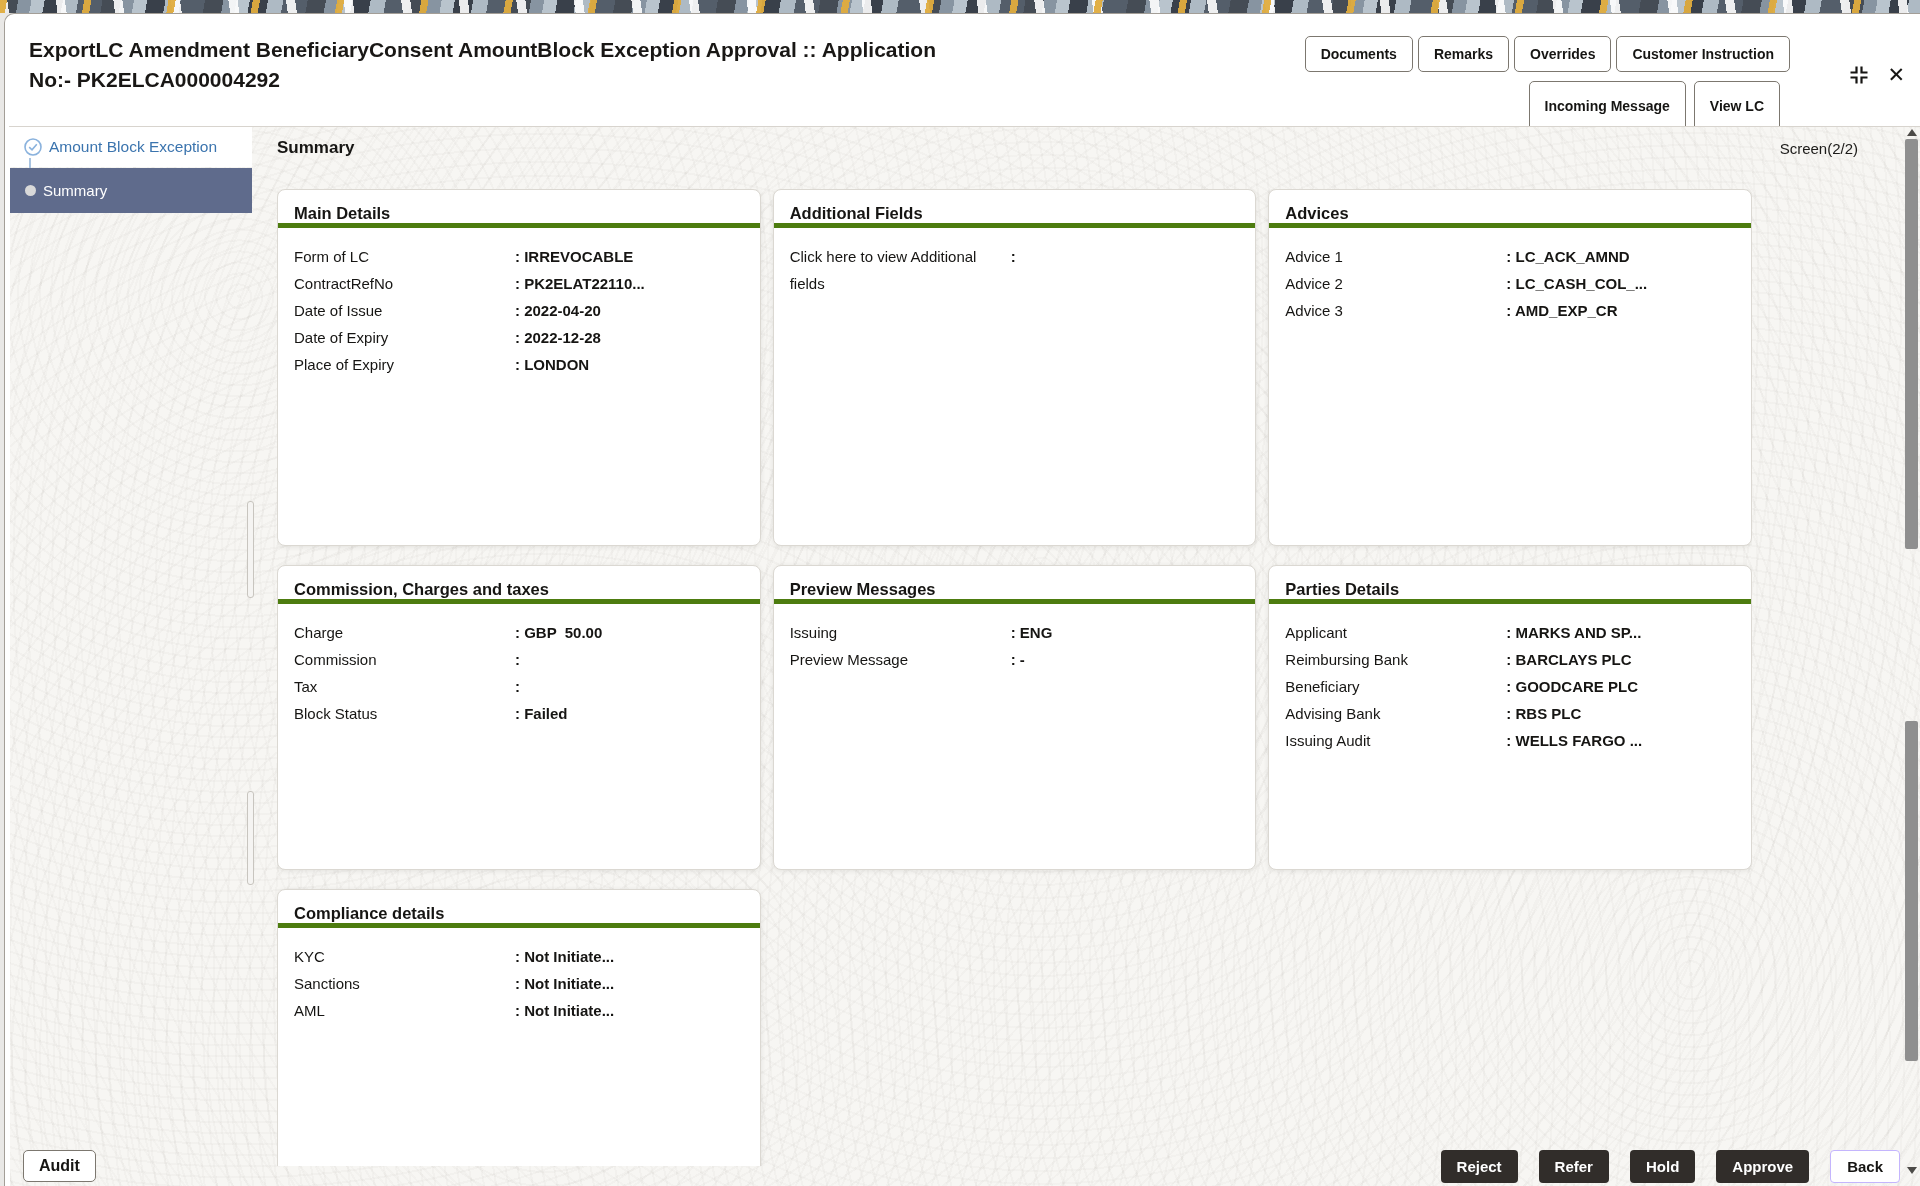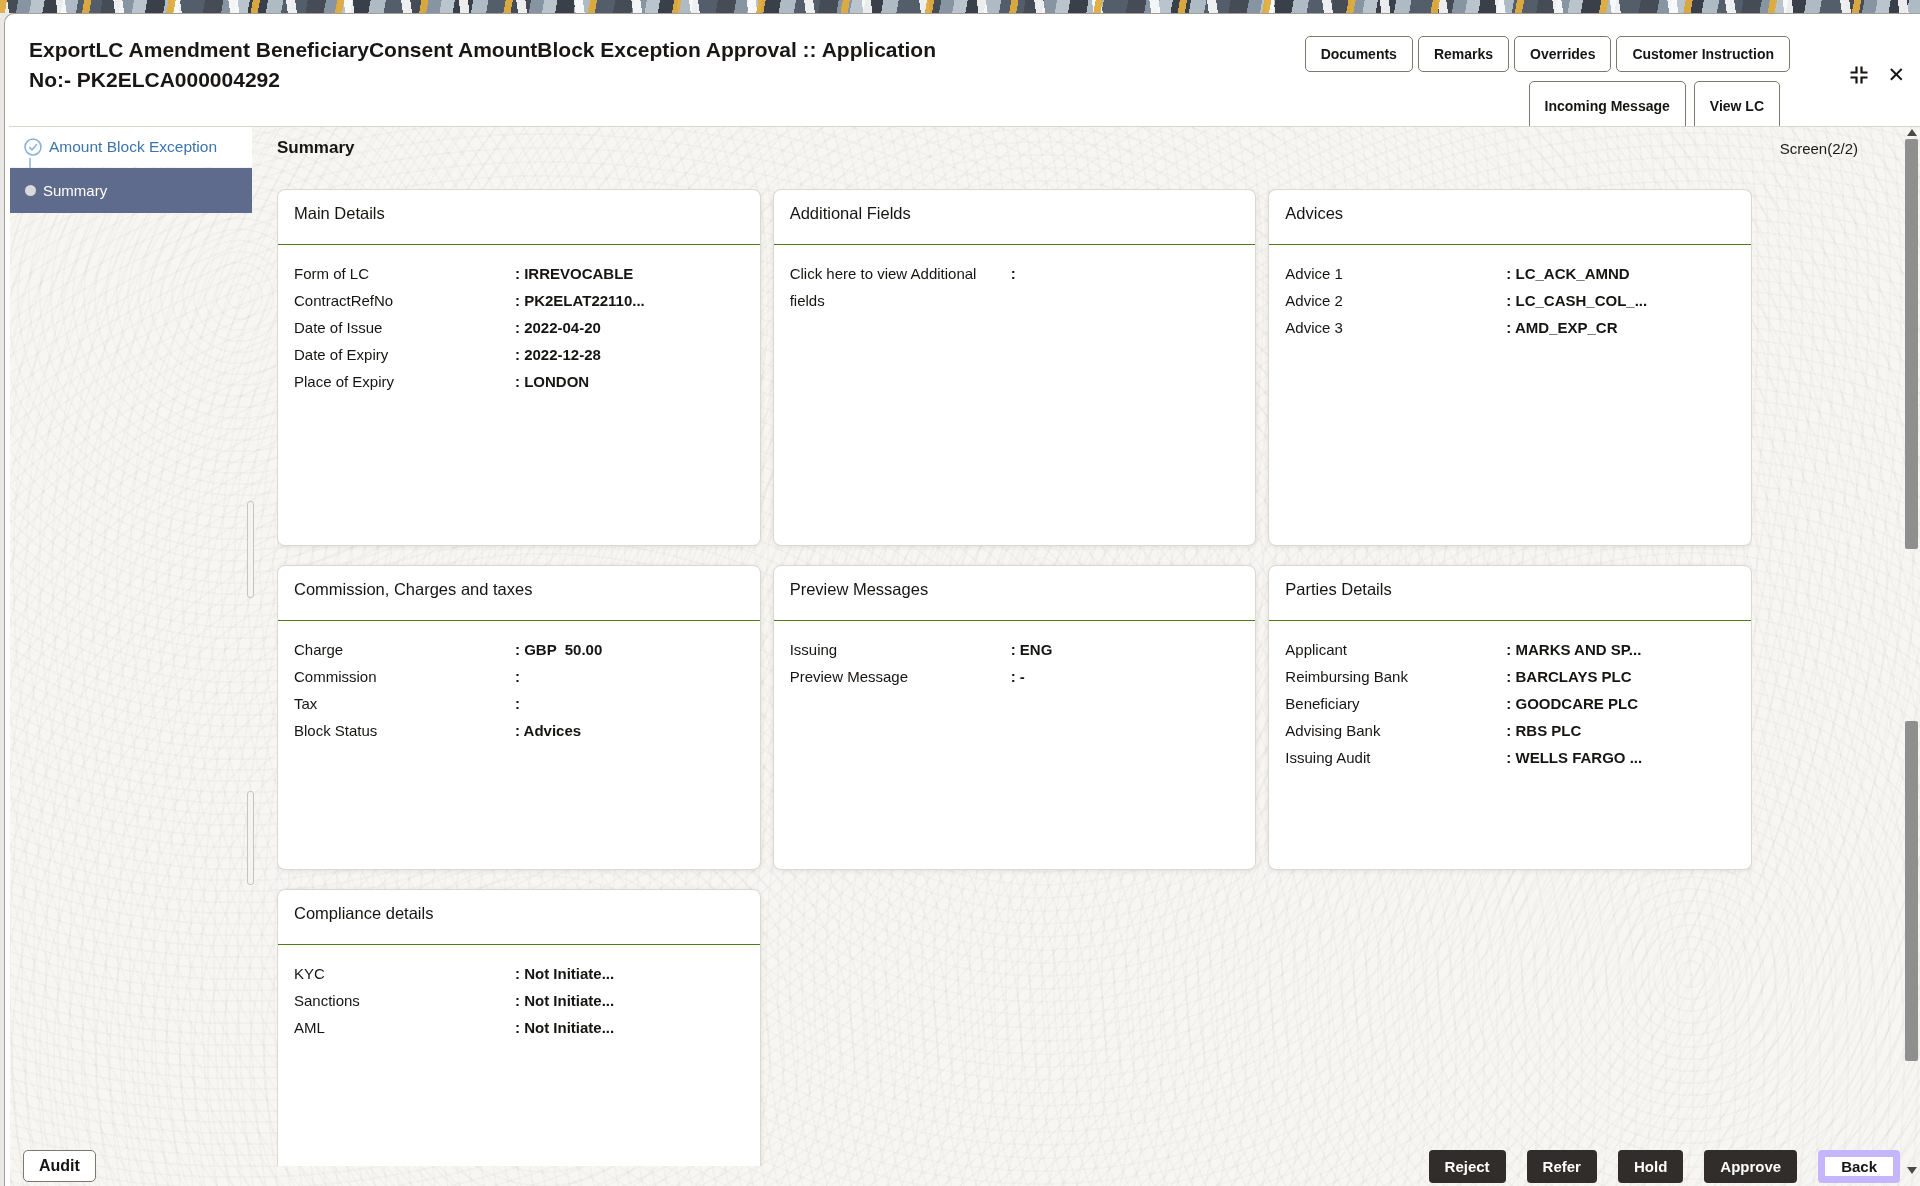--- a/index.html
+++ b/index.html
@@ -70,21 +70,21 @@
   .content-heading{ position:absolute; left:272px; top:124px; font-size:17px; font-weight:700; }
   .screen-indicator{ position:absolute; top:126px; right:62px; font-size:15px; color:#1c1b19; }
 
   
   .cards-viewport{ position:absolute; left:272px; top:175px; width:1475px; height:977px; overflow:hidden; }
   .cards-grid{ display:grid; grid-template-columns:repeat(3, 1fr); grid-template-rows:357px 305px 320px; column-gap:12px; row-gap:19px; }
   .card{
     background:#fff; border:1px solid #dbd8d2; border-radius:8px;
     box-shadow:0 1px 5px rgba(60,55,50,.10); overflow:hidden;
   }
-  .card-head{ padding:14px 16px 21px 16px; font-size:16.5px; font-weight:400; border-bottom:1px solid #4d7c0f; }
+  .card-head{ padding:14px 16px 0 16px; font-size:16.5px; font-weight:700; border-bottom:5px solid #4d7c0f; }
   .card-body{ padding:15px 16px; }
   .f-row{ display:flex; align-items:flex-start; line-height:27px; font-size:15px; }
   .f-label{ flex:0 0 221px; padding-right:8px; }
   .f-label.clickable{ cursor:pointer; }
   .f-value{ flex:1; font-weight:700; white-space:pre; overflow:hidden; }
 
   
   .gutter-handle{ position:absolute; left:242px; width:7px; background:#f5f4f2; border:1px solid #c8c5bf; border-radius:3px; cursor:row-resize; }
   .gh-1{ top:487px; height:97px; }
   .gh-2{ top:777px; height:94px; }
@@ -102,21 +102,21 @@
   .footer{ position:absolute; left:4px; right:0; bottom:0; height:38px; }
   .audit-btn{ position:absolute; left:14px; top:2px; height:32px; font-weight:700; font-size:16px; }
   .footer-actions{ position:absolute; right:20px; top:2px; display:flex; gap:21px; }
   .btn-dark{
     display:inline-flex; align-items:center; justify-content:center;
     background:#312d2a; color:#fff; border:none; border-radius:4px;
     height:33px; padding:0 16px; font-size:15px; font-weight:700; cursor:pointer;
   }
   .btn-outline{
     display:inline-flex; align-items:center; justify-content:center;
-    background:#fff; color:#161513; border:7px solid #c4b5fd; border-radius:4px;
+    background:#fff; color:#161513; border:1px solid #c4b5fd; border-radius:4px;
     height:33px; padding:0 16px; font-size:15px; font-weight:700; cursor:pointer;
   }
 </style>
 </head>
 <body>
 
 <div class="app">
 
   <div class="top-strip"></div>
 
@@ -230,21 +230,21 @@
               <div class="f-row">
                 <span class="f-label">Commission</span>
                 <span class="f-value">:</span>
               </div>
               <div class="f-row">
                 <span class="f-label">Tax</span>
                 <span class="f-value">:</span>
               </div>
               <div class="f-row">
                 <span class="f-label">Block Status</span>
-                <span class="f-value">: Advices</span>
+                <span class="f-value">: Failed</span>
               </div>
             </div>
           </div>
           <div class="card">
             <div class="card-head">Preview Messages</div>
             <div class="card-body">
               <div class="f-row">
                 <span class="f-label">Issuing</span>
                 <span class="f-value">: ENG</span>
               </div>

